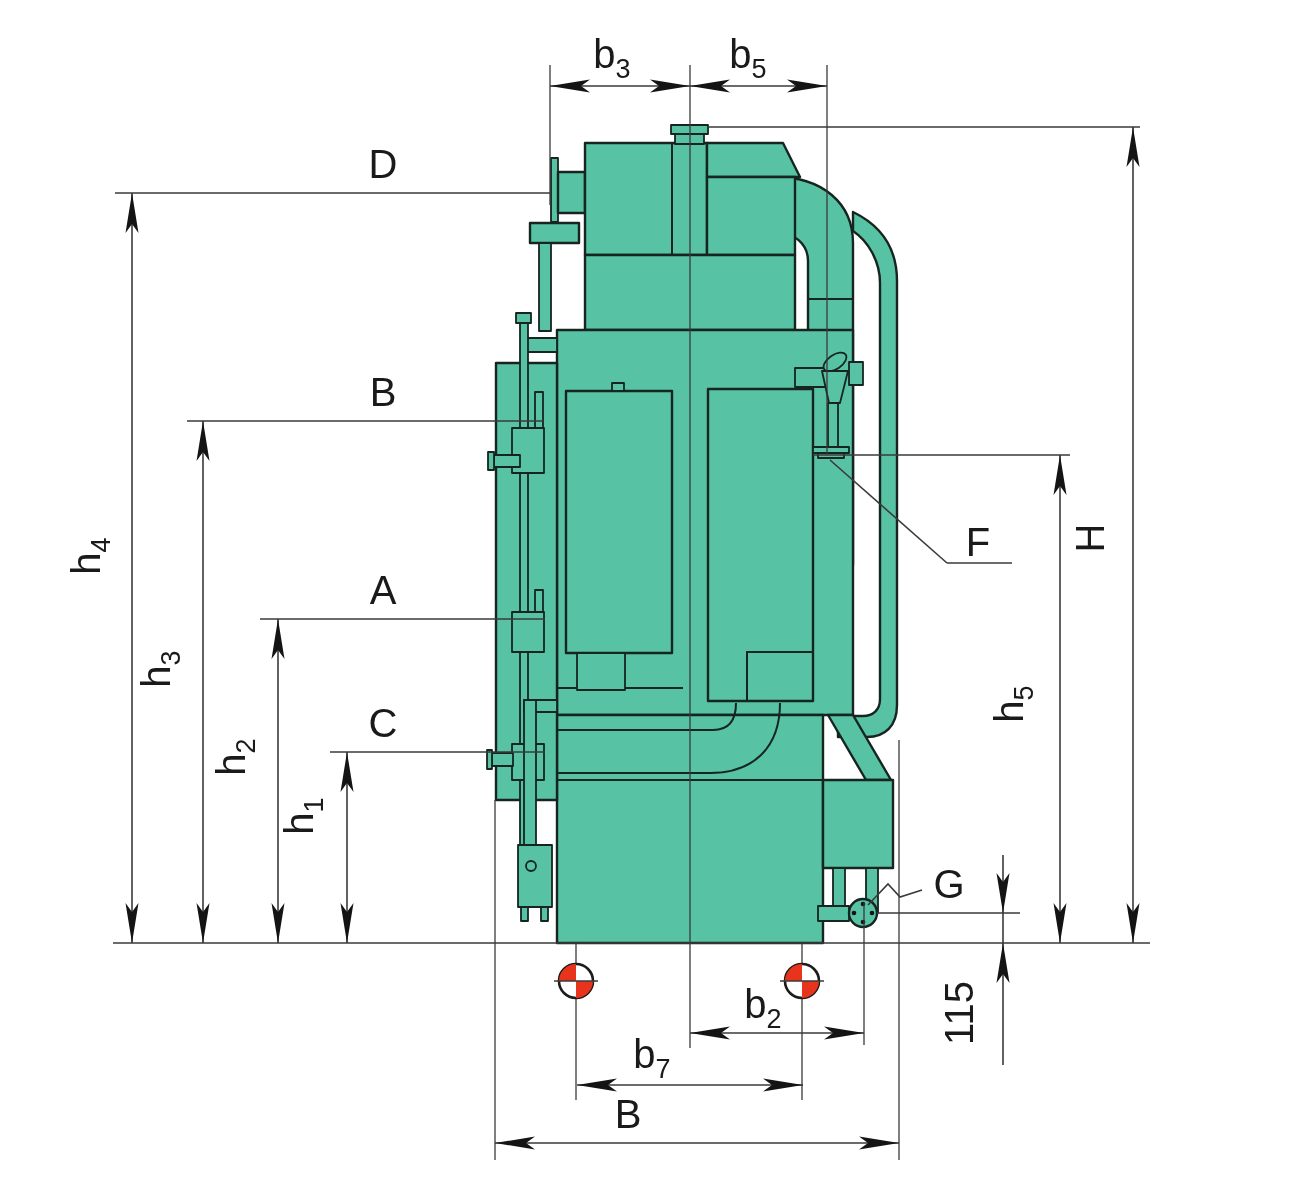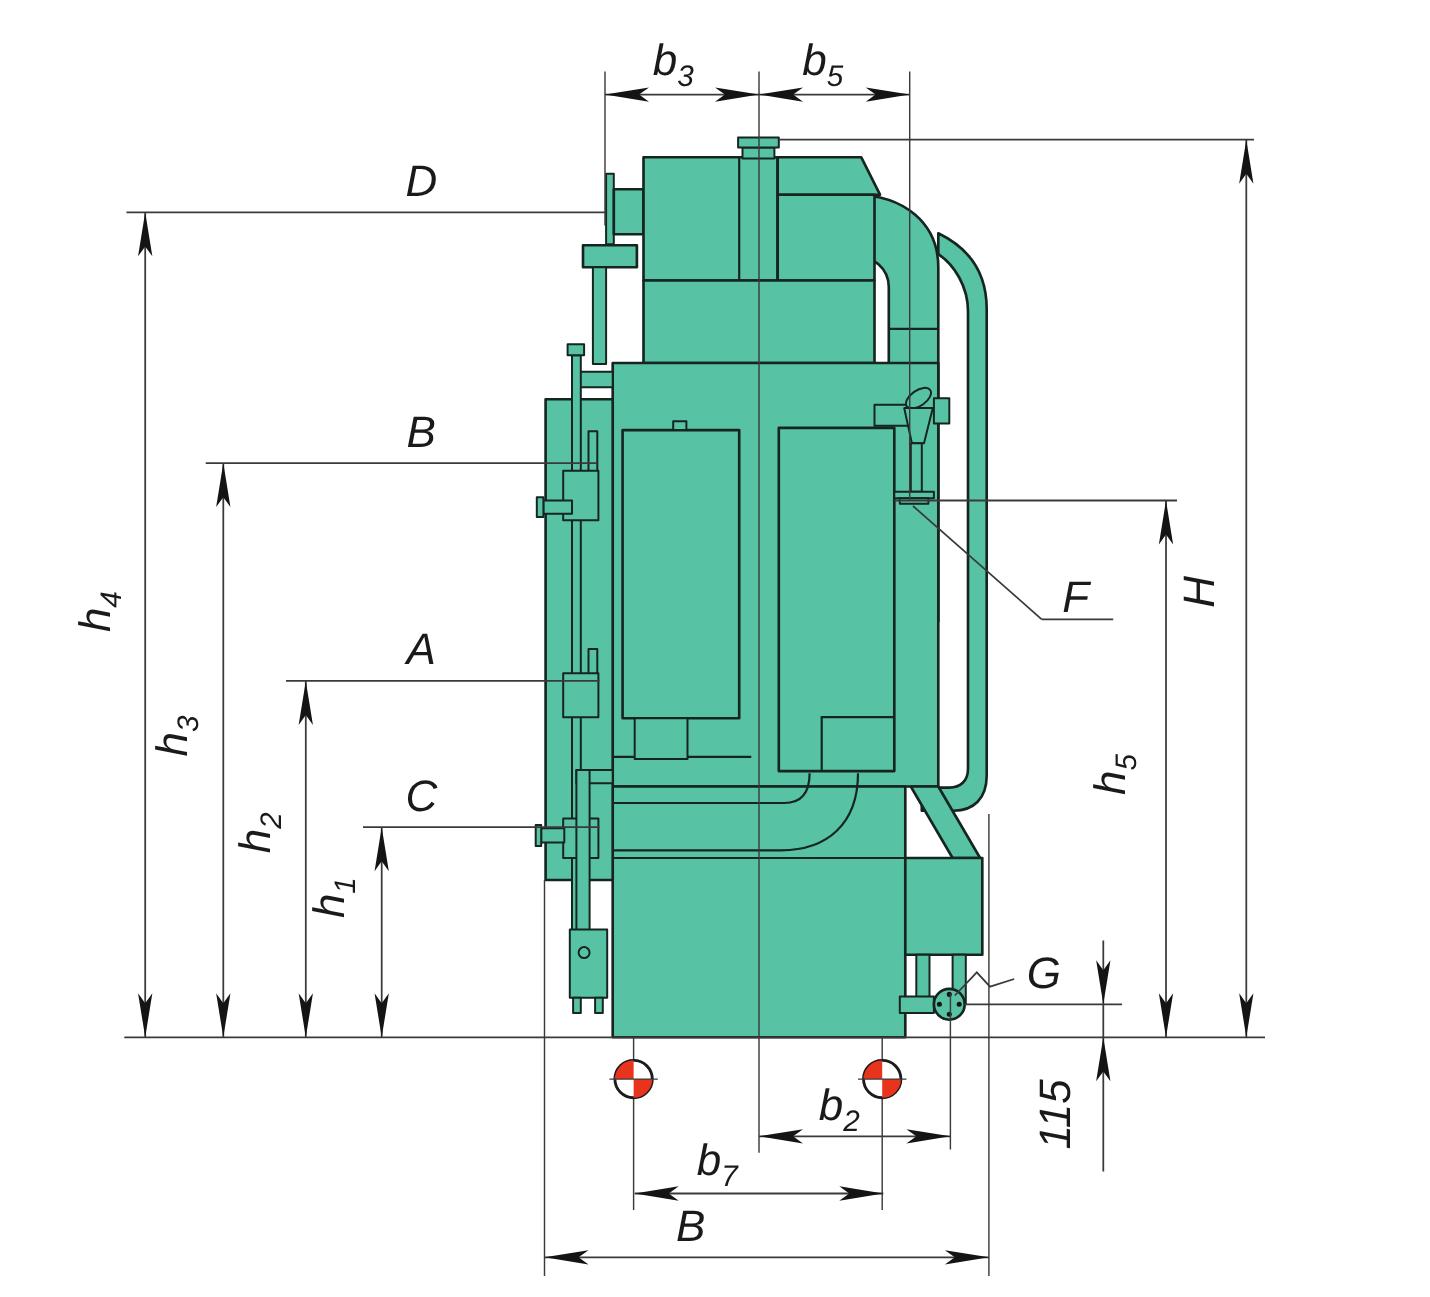--- a/index.html
+++ b/index.html
@@ -5,21 +5,21 @@
   :root{
     --machine-fill:#57C3A4;
     --outline:#16251f;
     --dimension:#3a3a3a;
     --arrow:#141414;
     --datum-red:#e8341c;
     --background:#ffffff;
     --label:#1a1a1a;
   }
   html,body{margin:0;padding:0;background:var(--background);}
-  .stage{position:relative;width:1300px;height:1179px;background:var(--background);overflow:hidden;font-style:italic;}
+  .stage{position:relative;width:1300px;height:1179px;background:var(--background);overflow:hidden;}
   svg{display:block;font-family:"Liberation Sans", sans-serif;}
   .m{fill:var(--machine-fill);stroke:var(--outline);stroke-width:2.4;stroke-linejoin:round;}
   .m2{fill:var(--machine-fill);stroke:var(--outline);stroke-width:1.8;stroke-linejoin:round;}
   .ln{fill:none;stroke:var(--outline);stroke-width:2;}
   .dim{fill:none;stroke:var(--dimension);stroke-width:1.6;}
   .dimthin{fill:none;stroke:var(--dimension);stroke-width:1.3;}
   .arr{fill:var(--arrow);stroke:none;}
   .txt{fill:var(--label);font-size:40px;}
   .sub{font-size:27px;}
   .dred{fill:var(--datum-red);stroke:none;}

